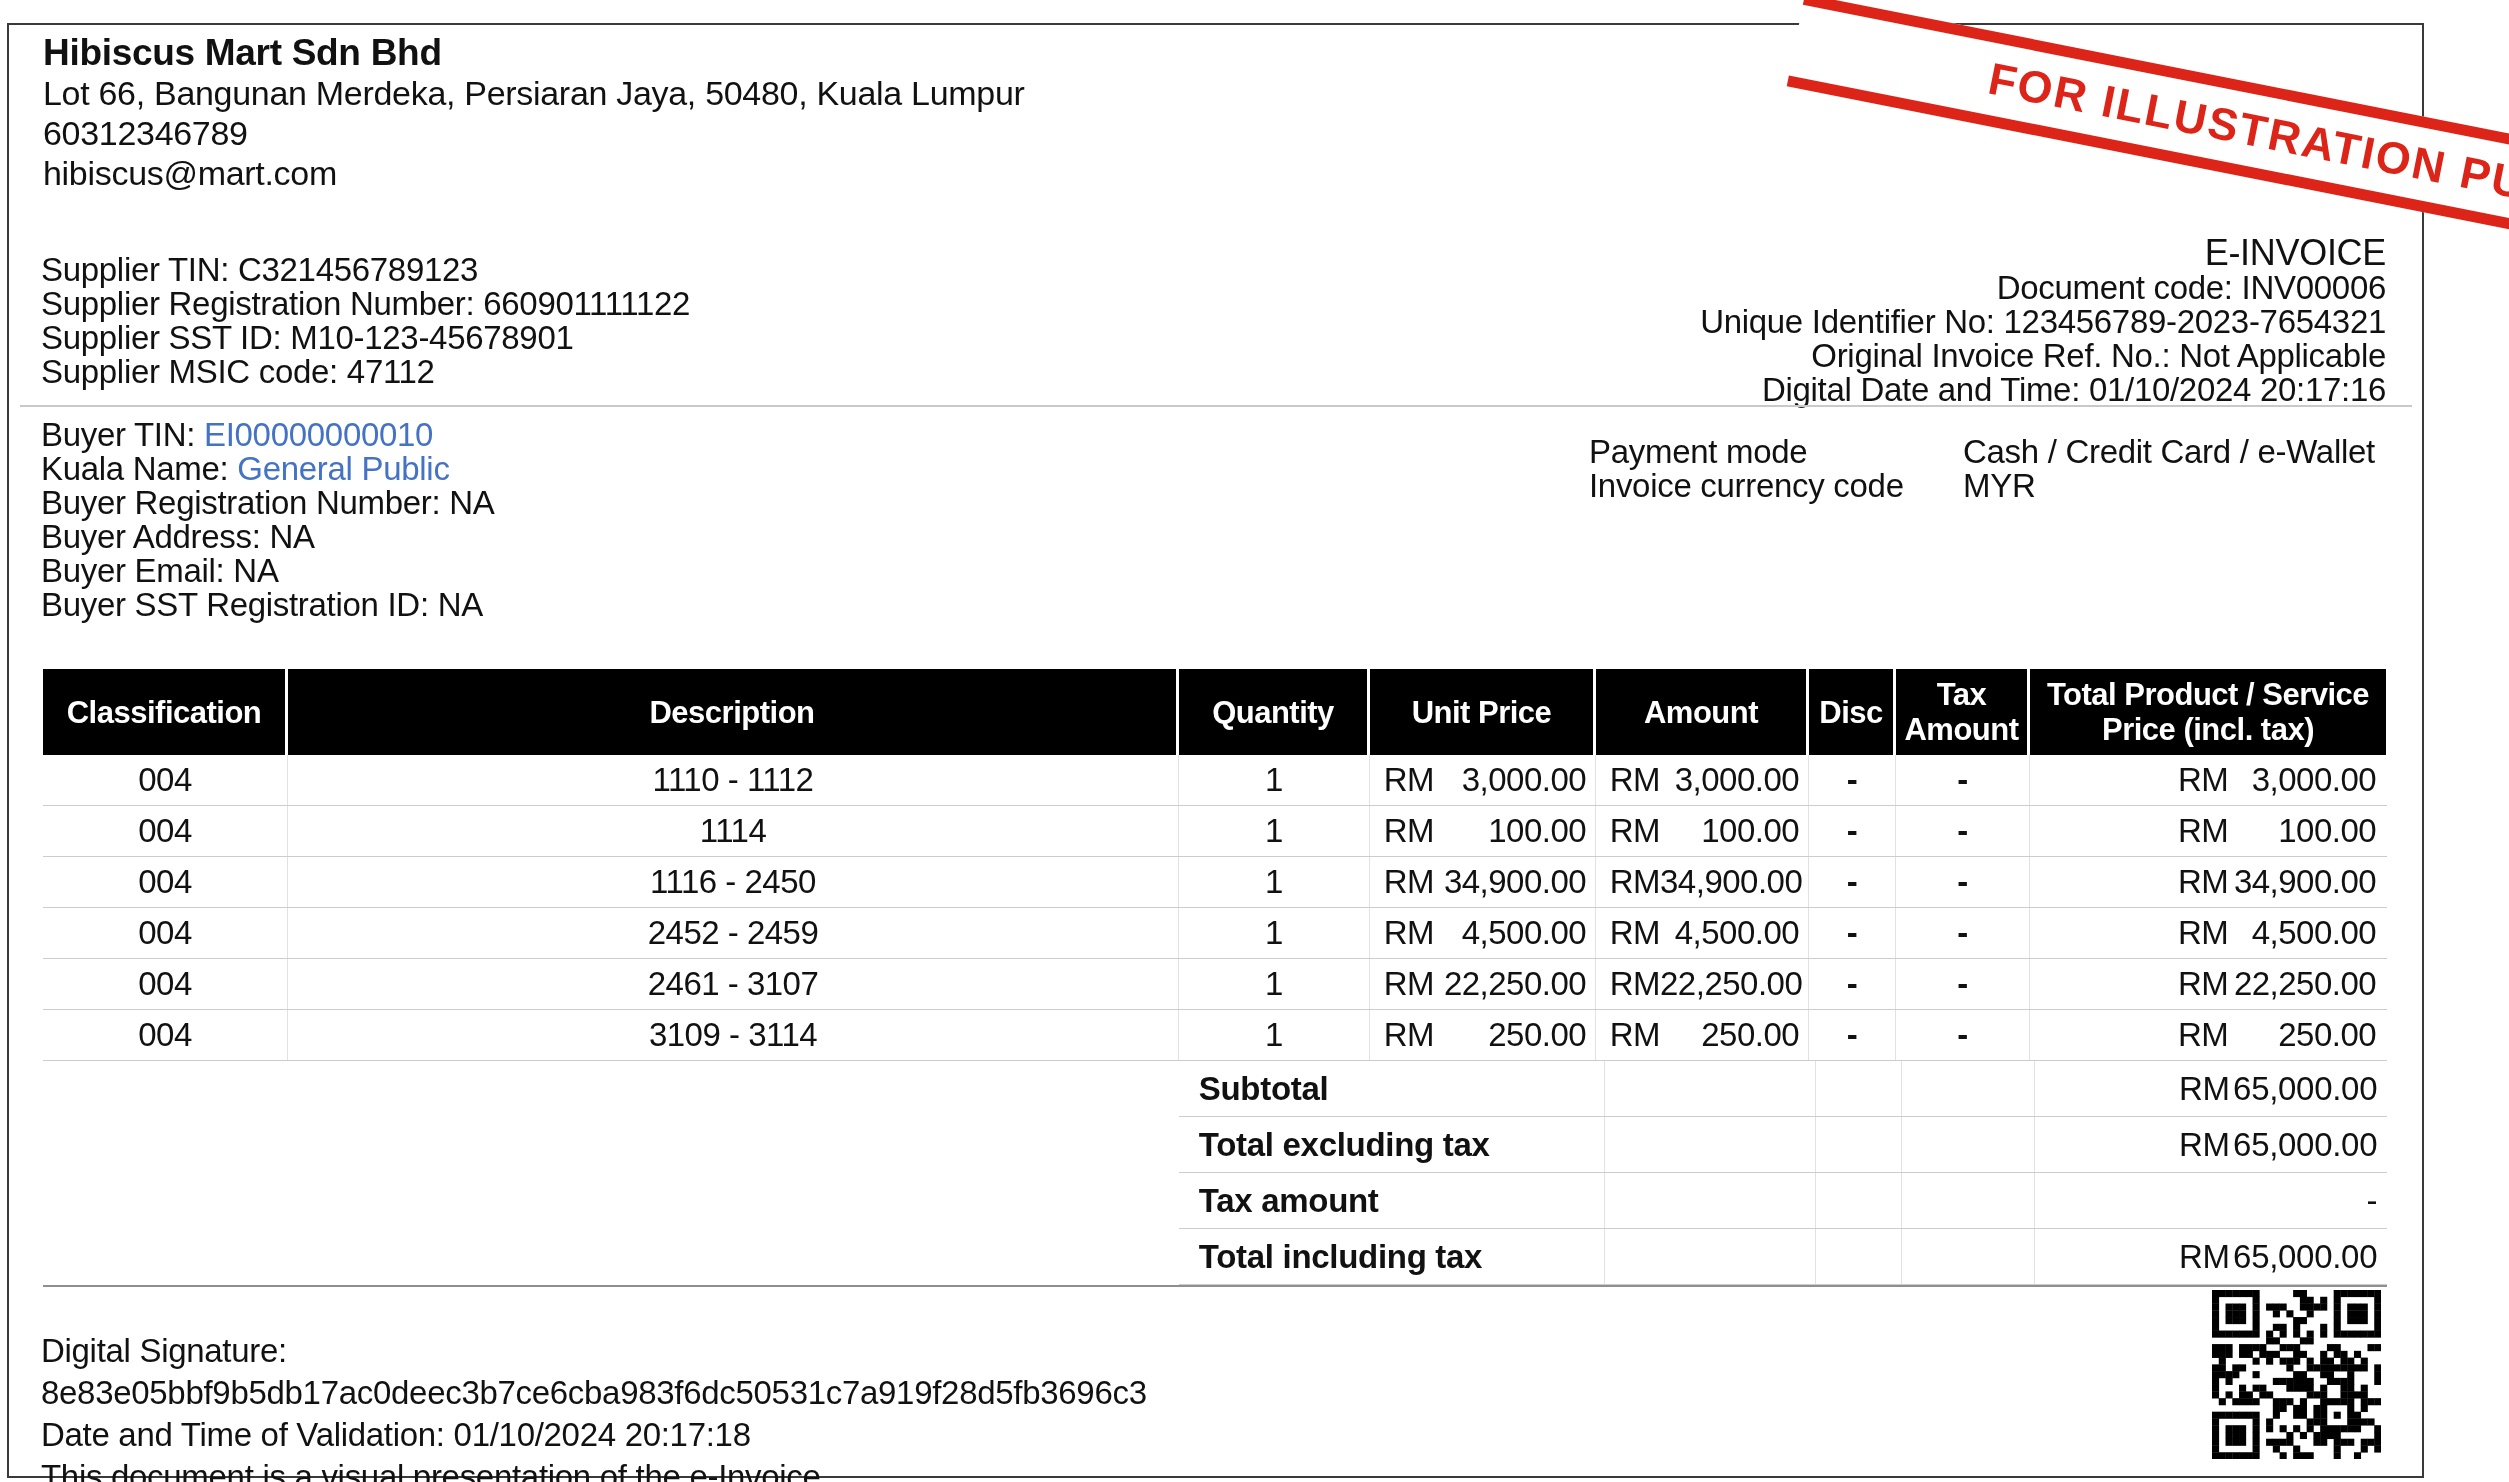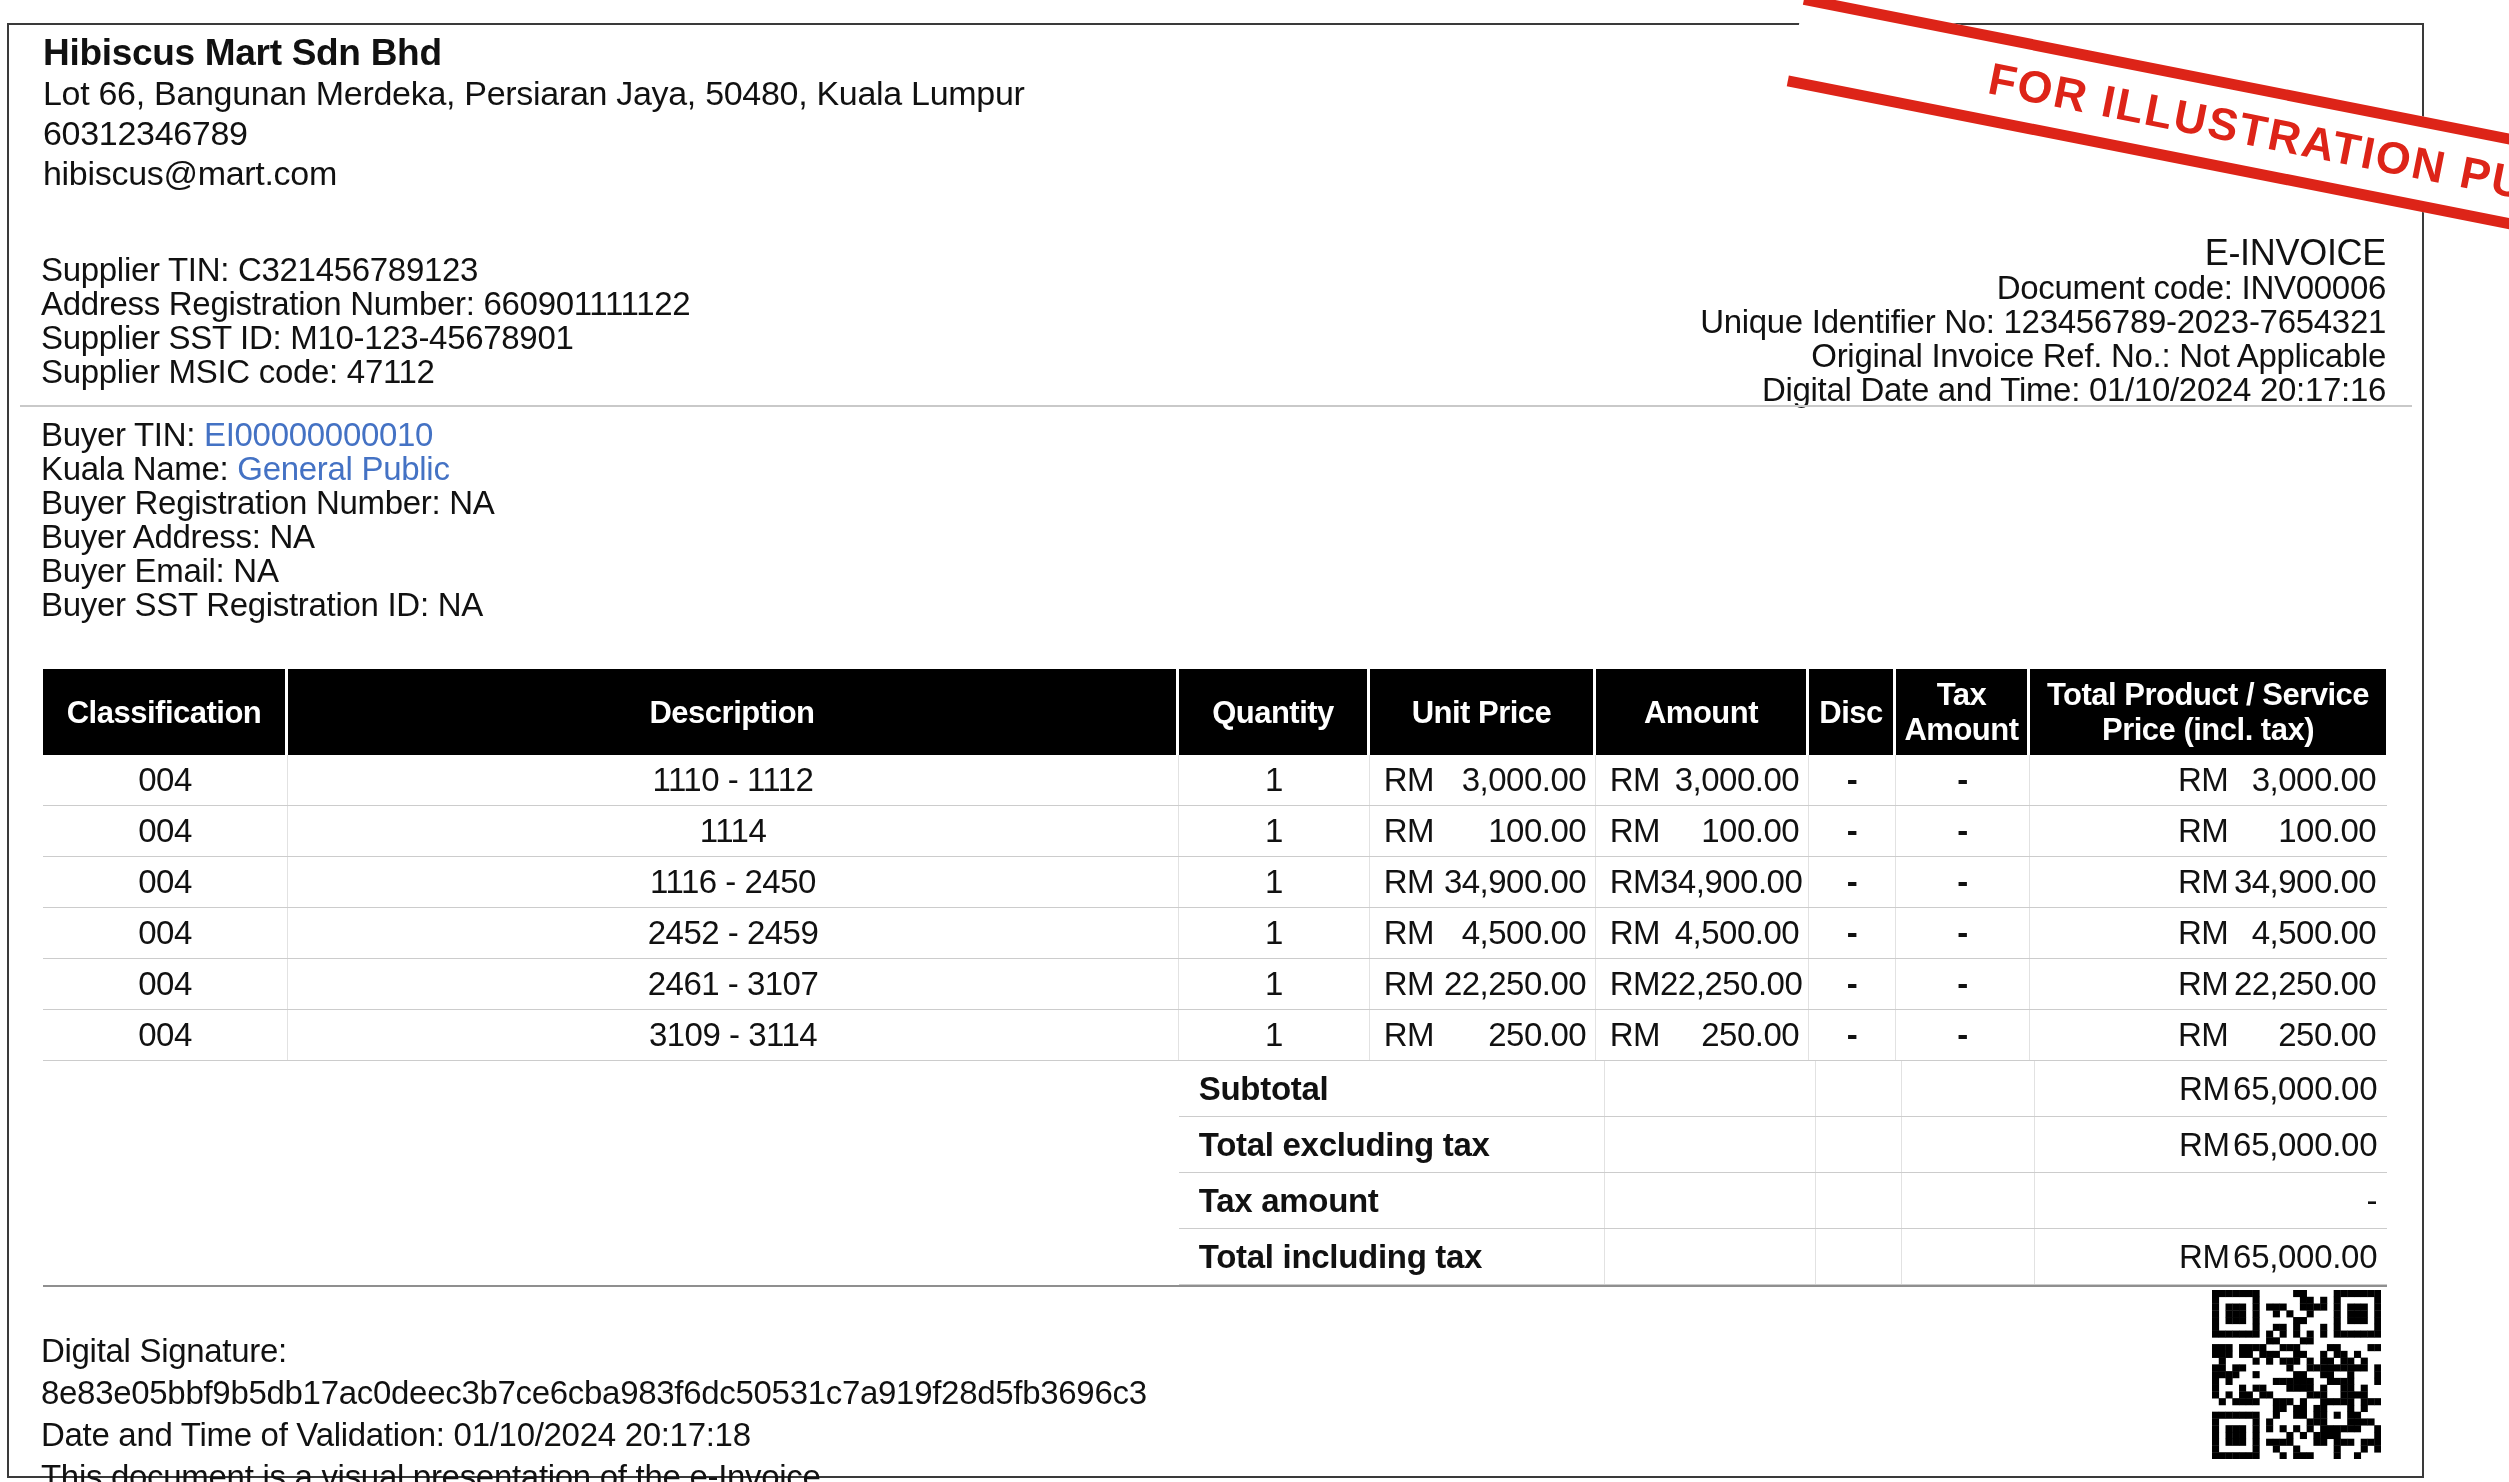--- a/index.html
+++ b/index.html
@@ -64,21 +64,21 @@
 
   <div class="header-block">
     <div class="company">Hibiscus Mart Sdn Bhd</div>
     <div>Lot 66, Bangunan Merdeka, Persiaran Jaya, 50480, Kuala Lumpur</div>
     <div>60312346789</div>
     <div>hibiscus@mart.com</div>
   </div>
 
   <div class="info supplier-block" id="supplier-block">
       <div class="info-line"><span class="lbl">Supplier TIN:</span> <span class="val">C321456789123</span></div>
-      <div class="info-line"><span class="lbl">Address Registration Number:</span> <span class="val">660901111122</span></div>
+      <div class="info-line"><span class="lbl">Supplier Registration Number:</span> <span class="val">660901111122</span></div>
       <div class="info-line"><span class="lbl">Supplier SST ID:</span> <span class="val">M10-123-45678901</span></div>
       <div class="info-line"><span class="lbl">Supplier MSIC code:</span> <span class="val">47112</span></div>
     </div>
 
   <div class="info einvoice-block">
     <div class="einvoice-title">E-INVOICE</div>
     <div id="einvoice-lines">
         <div class="info-line"><span class="lbl">Document code:</span> <span class="val">INV00006</span></div>
         <div class="info-line"><span class="lbl">Unique Identifier No:</span> <span class="val">123456789-2023-7654321</span></div>
         <div class="info-line"><span class="lbl">Original Invoice Ref. No.:</span> <span class="val">Not Applicable</span></div>
@@ -90,20 +90,26 @@
 
   <div class="info buyer-block" id="buyer-block">
       <div class="info-line"><span class="lbl">Buyer TIN:</span> <span class="val blue">EI00000000010</span></div>
       <div class="info-line"><span class="lbl">Kuala Name:</span> <span class="val blue">General Public</span></div>
       <div class="info-line"><span class="lbl">Buyer Registration Number:</span> <span class="val">NA</span></div>
       <div class="info-line"><span class="lbl">Buyer Address:</span> <span class="val">NA</span></div>
       <div class="info-line"><span class="lbl">Buyer Email:</span> <span class="val">NA</span></div>
       <div class="info-line"><span class="lbl">Buyer SST Registration ID:</span> <span class="val">NA</span></div>
     </div>
 
+  <div class="payment-block">
+    <span>Payment mode</span>
+    <span>Cash / Credit Card / e-Wallet</span>
+    <span>Invoice currency code</span>
+    <span>MYR</span>
+  </div>
 
   <div class="table" id="items-table">
       <div class="thead">
         <div class="th" style="width: 245px;">Classification</div>
         <div class="th" style="width: 891px;">Description</div>
         <div class="th" style="width: 191px;">Quantity</div>
         <div class="th" style="width: 226px;">Unit Price</div>
         <div class="th" style="width: 213px;">Amount</div>
         <div class="th" style="width: 87px;">Disc</div>
         <div class="th" style="width: 134px;">Tax

